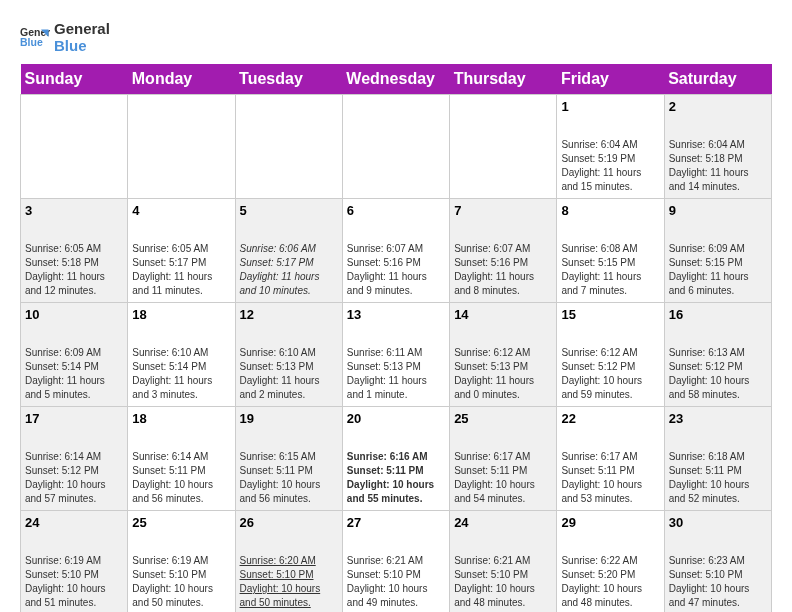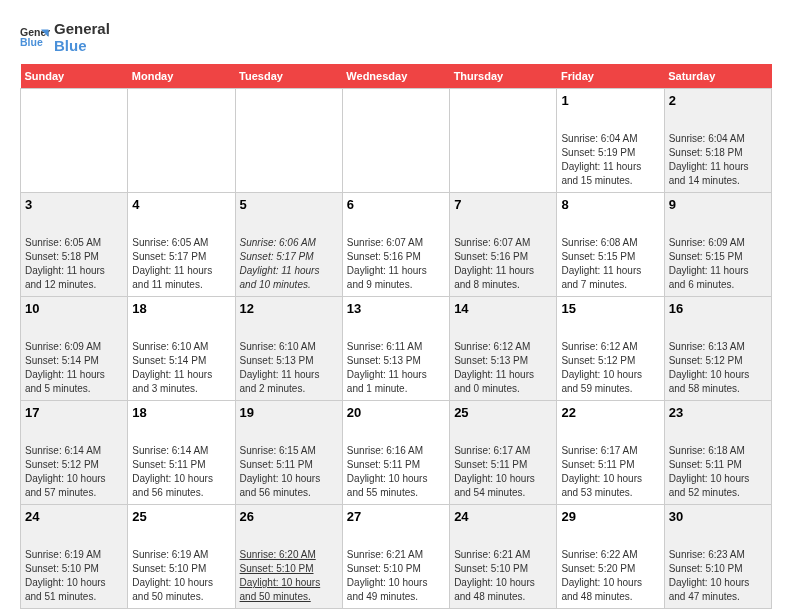--- a/index.html
+++ b/index.html
@@ -36,25 +36,25 @@
     .calendar-subtitle {
       font-size: 16px;
       color: #555;
     }
     table {
       width: 100%;
       border-collapse: collapse;
       font-size: 11px;
     }
     thead tr th {
-      background-color: #ef4444;
+      background-color: #a21caf;
       color: #fff;
       padding: 6px 4px;
       text-align: left;
-      font-size: 11px;
+      font-size: 16px;
       font-weight: bold;
     }
     tbody tr td {
       border: 1px solid #ccc;
       vertical-align: top;
       padding: 4px;
       height: 80px;
       width: calc(100% / 7);
     }
     tbody tr td:nth-child(odd) {
@@ -234,21 +234,21 @@
 Daylight: 10 hours and 56 minutes.</div>
         </td>
         <td>
           <span class="day-number">19</span>
           <div class="day-info" style="white-space: pre-line;">Sunrise: 6:15 AM
 Sunset: 5:11 PM
 Daylight: 10 hours and 56 minutes.</div>
         </td>
         <td>
           <span class="day-number">20</span>
-          <div class="day-info" style="white-space: pre-line;">Sunrise: 6:16 AM
+          <div class="day-info" style="white-space: pre-line; font-weight: bold;">Sunrise: 6:16 AM
 Sunset: 5:11 PM
 Daylight: 10 hours and 55 minutes.</div>
         </td>
         <td>
           <span class="day-number">25</span>
           <div class="day-info" style="white-space: pre-line;">Sunrise: 6:17 AM
 Sunset: 5:11 PM
 Daylight: 10 hours and 54 minutes.</div>
         </td>
         <td>

